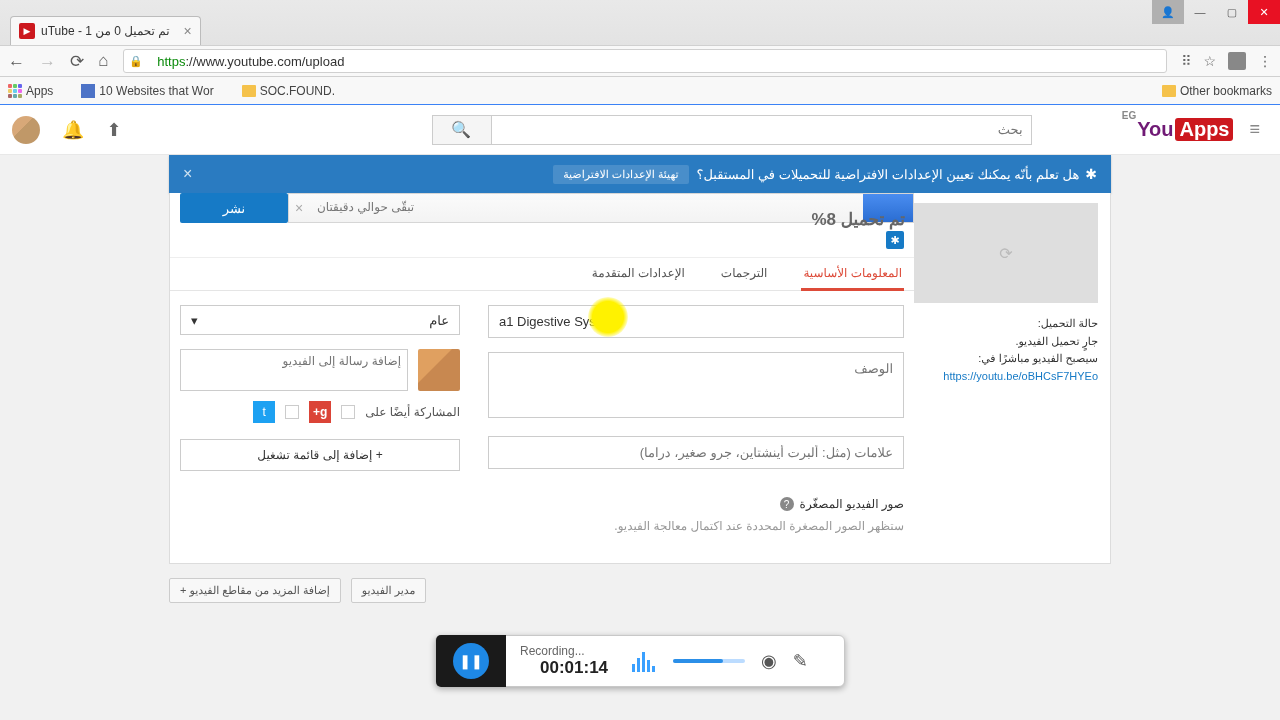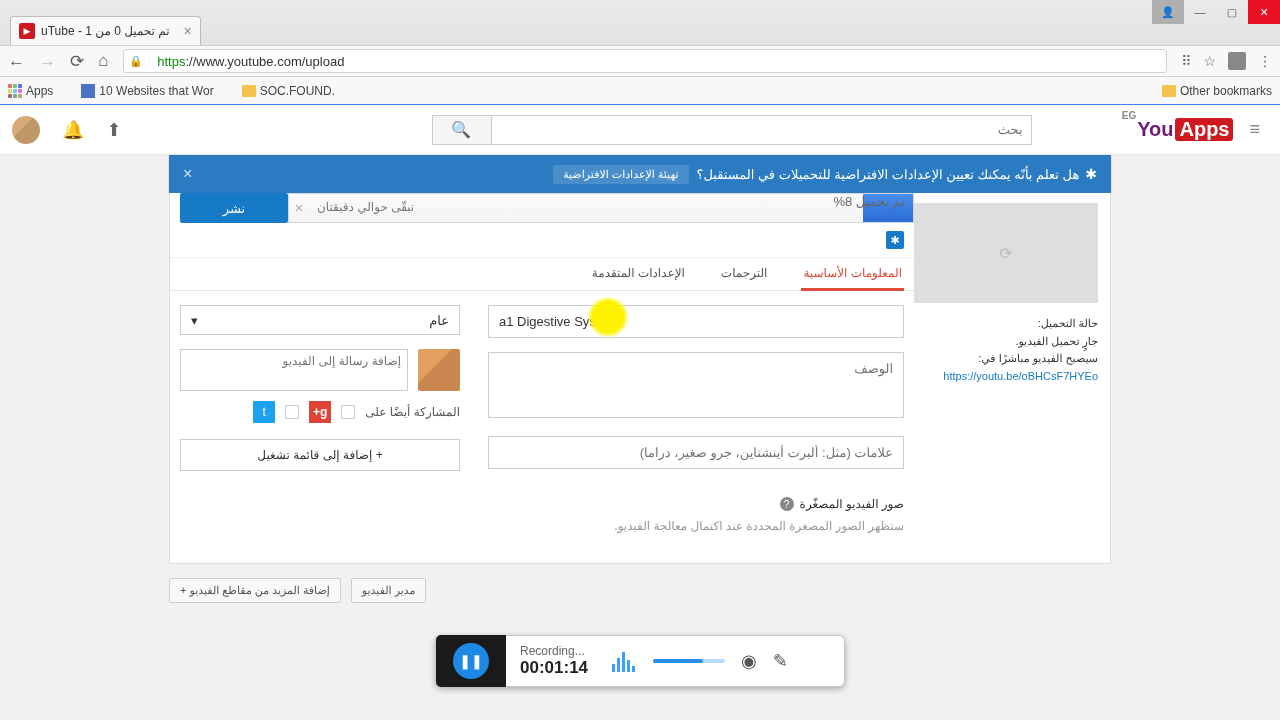--- a/index.html
+++ b/index.html
@@ -71,21 +71,21 @@
   .upload-row { display:flex;}
   .thumb-col { width:196px; padding:10px 12px 0 0;}
   .thumb-prev { width:184px; height:100px; background:#dedede; display:flex; align-items:center; justify-content:center; color:#bbb;}
   .status-block { font-size:11px; color:#333; direction:rtl; text-align:right; margin-top:12px; line-height:1.6;}
   .status-block a { color:var(--blue); text-decoration:none; direction:ltr; unicode-bidi:embed;}
 
   .main-col { flex:1; padding:0 0 16px 0;}
   .prog-row { display:flex; align-items:center; direction:rtl;}
   .progress-bar { flex:1; position:relative; height:30px; background:linear-gradient(#fbfbfb,#f3f3f3); border:1px solid #d6d6d6;}
   .progress-fill { position:absolute; right:0; top:0; bottom:0; width:8%; background:linear-gradient(#4a8df0,#2a6dd2);}
-  .progress-bar .pct { position:absolute; right:8px; top:0; font-size:13px; color:#666; z-index:2;}
+  .progress-bar .pct { position:absolute; right:8px; top:15px; font-size:17px; color:#666; z-index:2;font-weight:bold;}
   .progress-bar .eta { position:absolute; left:28px; top:6px; font-size:12px; color:#777;}
   .progress-bar .cancel { position:absolute; left:6px; top:6px; color:#aaa; font-size:14px;}
   .publish { width:108px; height:30px; background:var(--blue); color:#fff; font-size:13px; display:flex; align-items:center; justify-content:center; margin-right:0; margin-left:10px; border-radius:2px;}
   .info-strip { direction:rtl; background:#fff; border-bottom:1px solid #eee; padding:8px 10px; font-size:12px; color:#333; display:flex; align-items:center; gap:8px;}
   .info-strip .starbox { width:18px; height:18px; background:var(--blue); color:#fff; display:flex; align-items:center; justify-content:center; font-size:11px; border-radius:2px;}
 
   .tabs { direction:rtl; display:flex; gap:32px; border-bottom:1px solid #e5e5e5; padding:0 10px; font-size:12px;}
   .tab { padding:8px 2px; color:#555; }
   .tab.active { color:#dd4b39; border-bottom:3px solid #dd4b39; margin-bottom:-1px;}
 
@@ -112,21 +112,21 @@
   .thumb-section .hint { color:#999; margin-top:8px;}
 
   .bottom-btns { width:942px; margin:14px auto 0; display:flex; gap:10px; direction:rtl; justify-content:flex-end;}
   .bbtn { font-size:11px; color:#555; background:#f8f8f8; border:1px solid #ccc; padding:5px 10px; border-radius:2px;}
 
   
   .recorder { position:absolute; left:435px; top:480px; width:410px; height:52px; background:#fff; border:1px solid #c8c8c8; border-radius:6px; box-shadow:0 2px 6px rgba(0,0,0,.3); display:flex; align-items:center; padding-right:14px;}
   .rec-pause { width:70px; height:52px; background:#1a1a1a; border-radius:5px 0 0 5px; display:flex; align-items:center; justify-content:center;}
   .rec-pause .circ { width:36px; height:36px; border-radius:50%; background:#1e88e5; display:flex; align-items:center; justify-content:center; color:#fff; font-size:14px;}
   .rec-txt { margin-left:14px; font-size:12px; color:#666; }
-  .rec-txt .time { font-size:17px; font-weight:bold; color:#222;}
+  .rec-txt .time { font-size:17px; font-weight:bold; color:#222;margin-left:20px;}
   .rec-bars { margin-left:24px; display:flex; align-items:flex-end; gap:2px; height:22px;}
   .rec-bars span { width:3px; background:#3aa0ff;}
   .rec-slider { margin-left:18px; width:72px; height:4px; background:#bcdcff; position:relative; border-radius:2px;}
   .rec-slider::after { content:""; position:absolute; left:0; top:0; height:100%; width:70%; background:#2b8fe8; border-radius:2px;}
   .rec-ic { margin-left:16px; color:#555; font-size:18px;}
 </style>
 </head>
 <body>
 
 <div class="chrome-top">

